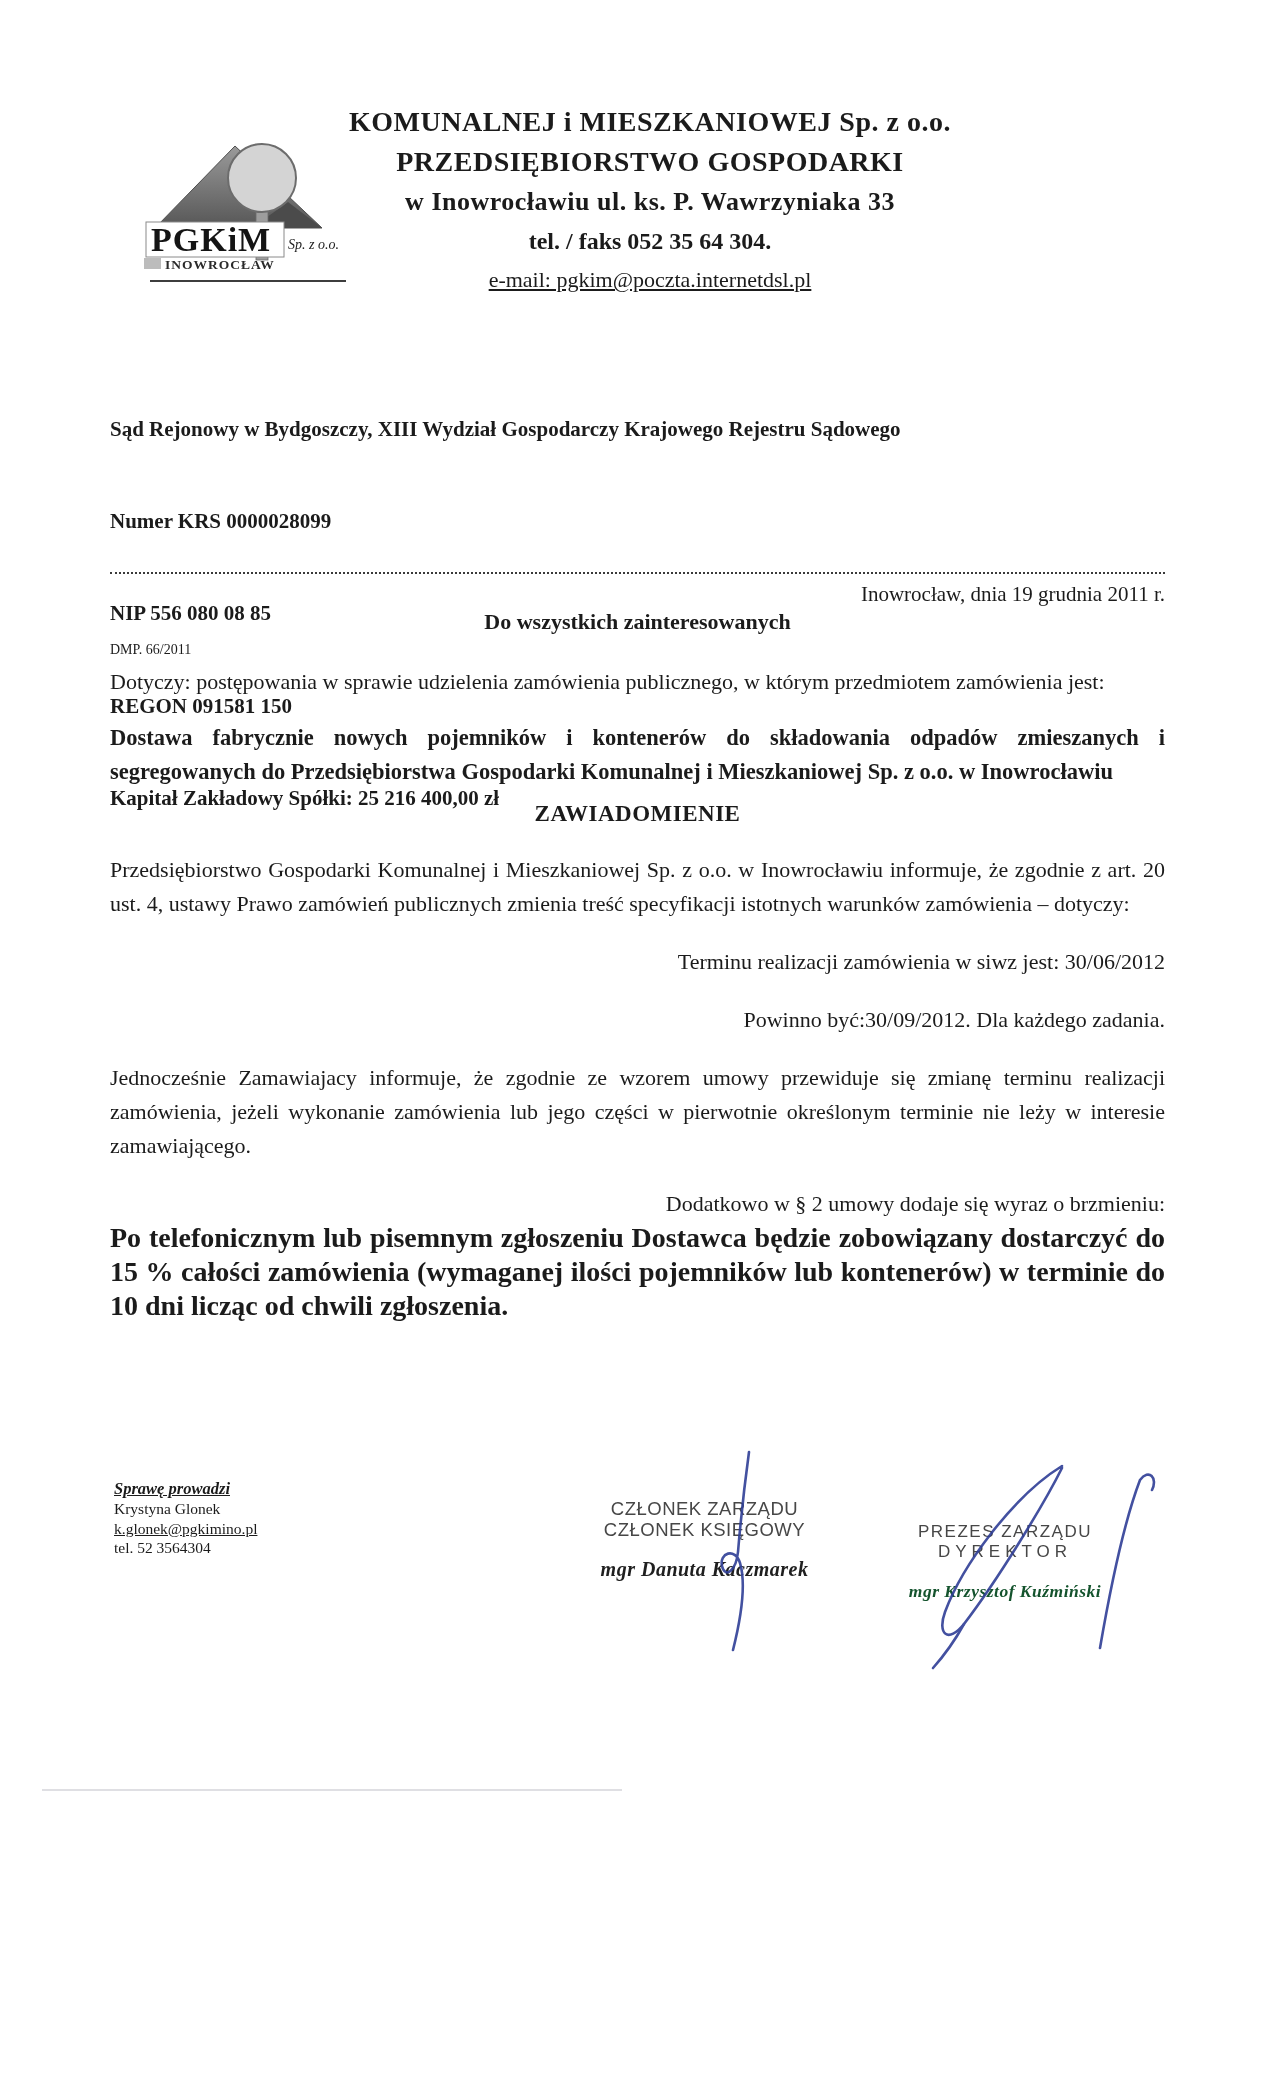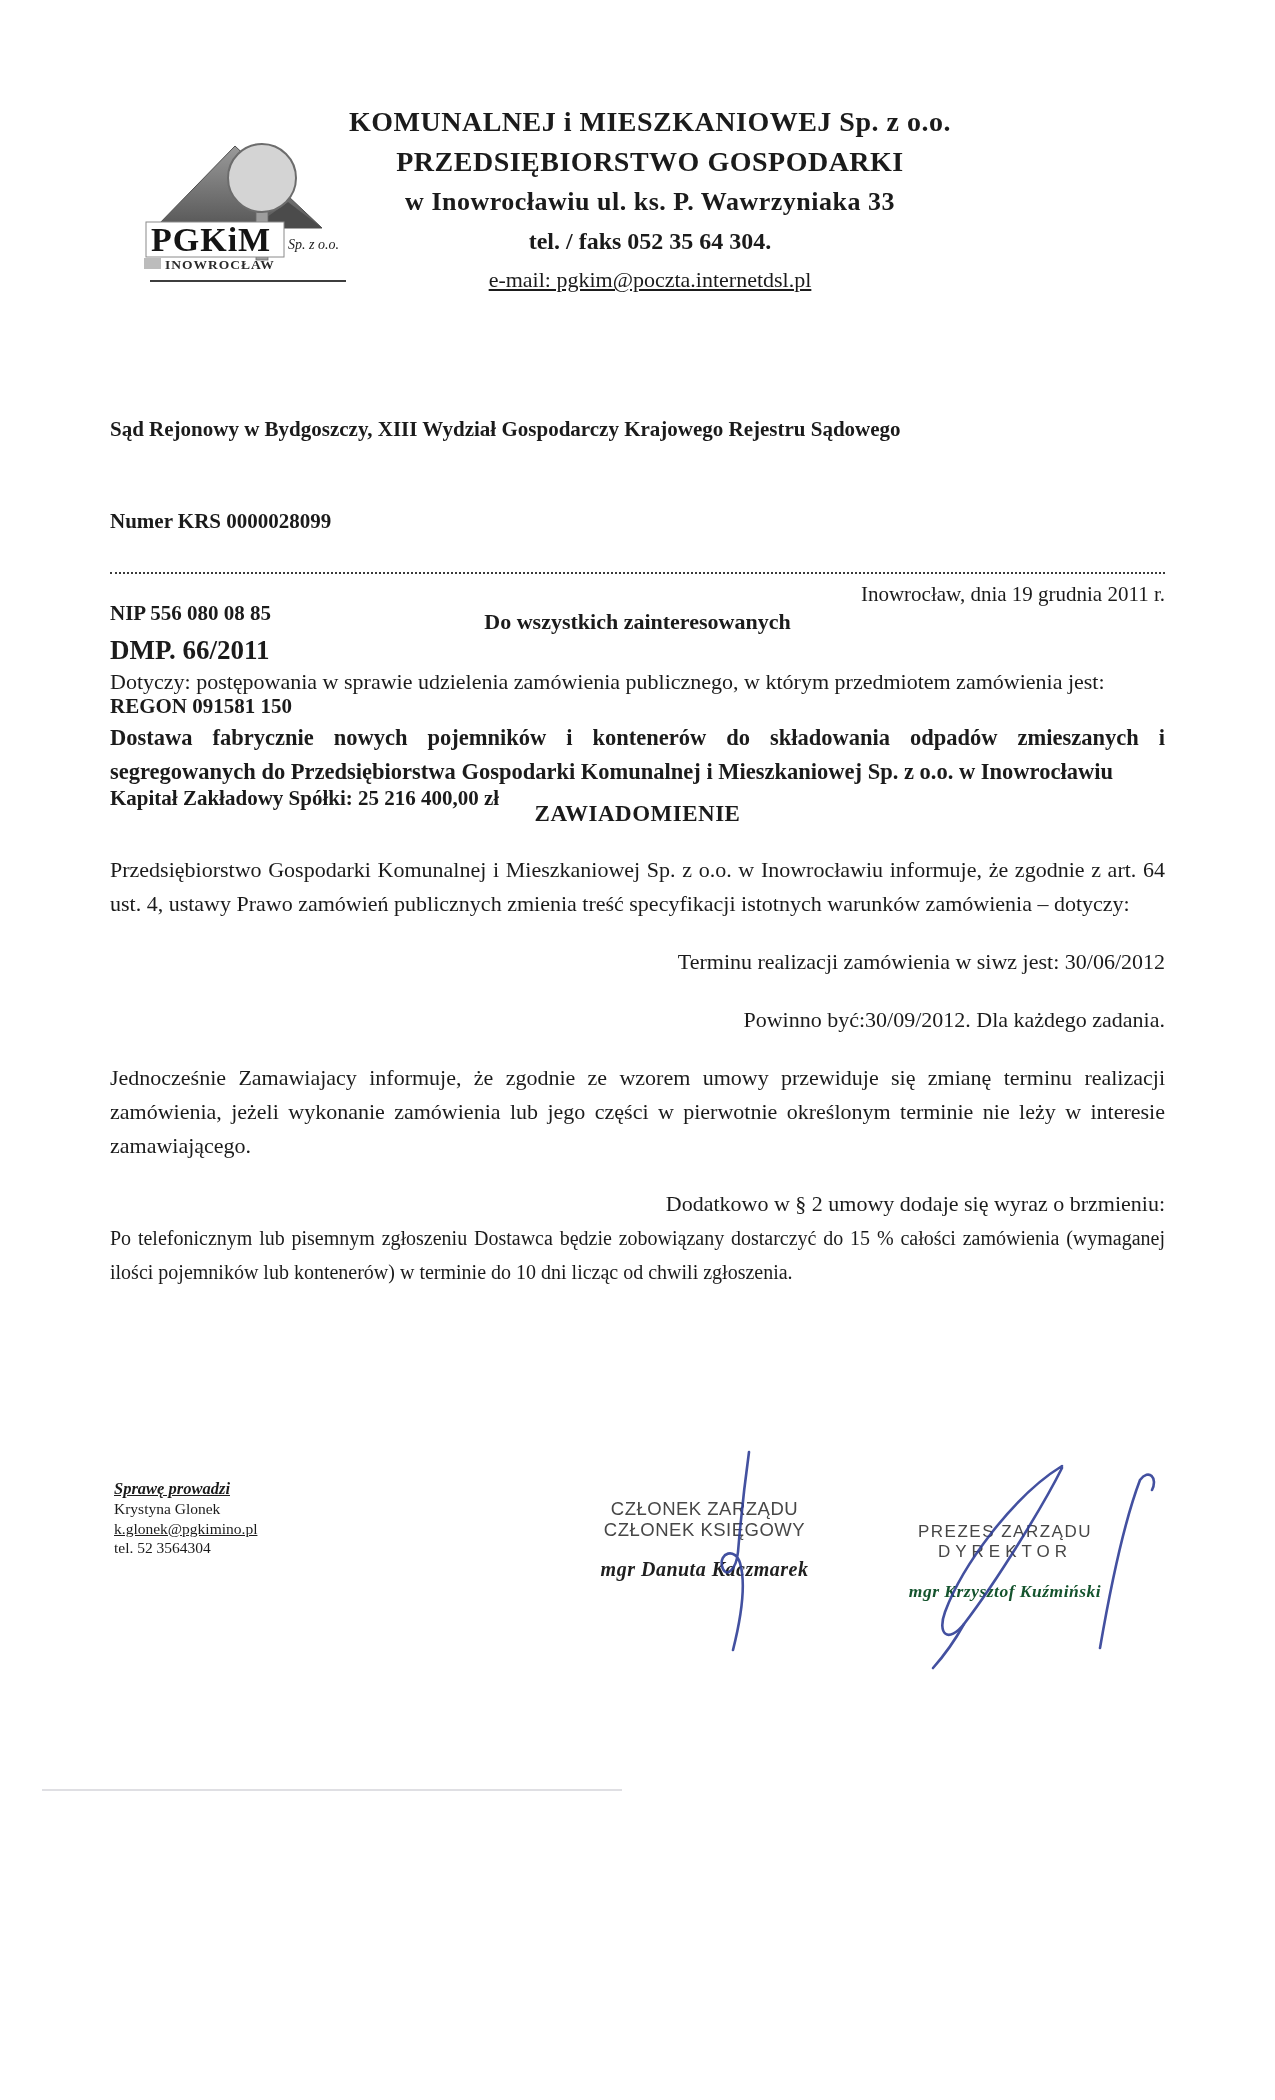--- a/index.html
+++ b/index.html
@@ -33,26 +33,26 @@
     position:absolute; left:110px; top:352px; width:1070px;
     font-weight:bold; font-size:21px; line-height:30.8px;
     white-space:pre-wrap;
   }
 
   
   .letter { position:absolute; left:110px; top:566px; width:1055px; }
   .dotted-rule { border-top:2.5px dotted #3a3a3a; height:0; margin-top:6px; }
   .date-line { text-align:right; font-size:21px; line-height:30px; margin-top:5px; }
   .addressee { text-align:center; font-weight:bold; font-size:22px; line-height:26px; }
-  .ref-number { font-weight:bold; font-size:27px; line-height:30px; }
+  .ref-number { font-weight:normal; font-size:14px; line-height:30px; }
   .regarding { margin:0; font-size:22px; line-height:34px; text-align:justify; }
   .subject   { margin:22px 0 0; font-weight:bold; font-size:22.5px; line-height:34px; text-align:justify; }
   .notice-heading { margin:10px 0 0; text-align:center; font-weight:bold; font-size:23px; line-height:30px; letter-spacing:.5px; }
   .par  { margin:24px 0 0; font-size:22px; line-height:34px; text-align:justify; }
-  .par-tight { margin:0; font-size:20px; line-height:34px; text-align:justify; }
+  .par-tight { margin:0; font-size:28px; line-height:34px; text-align:justify;font-weight:bold; }
   .par.single { text-align:right;margin-left:48px; }
 
   
   .clerk { position:absolute; left:114px; top:1478px; font-size:15.5px; line-height:19.5px; }
   .clerk-heading { font-weight:bold; font-style:italic; text-decoration:underline; font-size:16.5px; line-height:21px; }
   .clerk-email { text-decoration:underline; }
 
   .stamp { font-family:"Liberation Sans", sans-serif; color:#474747; text-align:center; }
   .stamp-accountant { position:absolute; left:592px; top:1498px; width:225px; font-size:18.5px; line-height:21px; letter-spacing:.5px; }
   .stamp-accountant .stamp-name {
@@ -114,21 +114,21 @@
   </div>
 
   <div class="letter">
     <div class="dotted-rule"></div>
     <div class="date-line">Inowrocław, dnia 19 grudnia 2011 r.</div>
     <div class="addressee">Do wszystkich zainteresowanych</div>
     <div class="ref-number">DMP. 66/2011</div>
     <p class="regarding">Dotyczy: postępowania w sprawie udzielenia zamówienia publicznego, w którym przedmiotem zamówienia jest:</p>
     <p class="subject">Dostawa fabrycznie nowych pojemników i kontenerów do składowania odpadów zmieszanych i segregowanych do Przedsiębiorstwa Gospodarki Komunalnej i Mieszkaniowej Sp. z o.o. w Inowrocławiu</p>
     <h2 class="notice-heading">ZAWIADOMIENIE</h2>
-    <p class="par">Przedsiębiorstwo Gospodarki Komunalnej i Mieszkaniowej Sp. z o.o. w Inowrocławiu informuje, że zgodnie z art. 64 ust. 4, ustawy Prawo zamówień publicznych zmienia treść specyfikacji istotnych warunków zamówienia – dotyczy:</p>
+    <p class="par">Przedsiębiorstwo Gospodarki Komunalnej i Mieszkaniowej Sp. z o.o. w Inowrocławiu informuje, że zgodnie z art. 20 ust. 4, ustawy Prawo zamówień publicznych zmienia treść specyfikacji istotnych warunków zamówienia – dotyczy:</p>
     <p class="par single">Terminu realizacji zamówienia w siwz jest: 30/06/2012</p>
     <p class="par single">Powinno być:30/09/2012. Dla każdego zadania.</p>
     <p class="par">Jednocześnie Zamawiajacy informuje, że zgodnie ze wzorem umowy przewiduje się zmianę terminu realizacji zamówienia, jeżeli wykonanie zamówienia lub jego części w pierwotnie określonym terminie nie leży w interesie zamawiającego.</p>
     <p class="par single">Dodatkowo w § 2 umowy dodaje się wyraz o brzmieniu:</p>
     <p class="par-tight">Po telefonicznym lub pisemnym zgłoszeniu Dostawca będzie zobowiązany dostarczyć do 15 % całości zamówienia (wymaganej ilości pojemników lub kontenerów) w terminie do 10 dni licząc od chwili zgłoszenia.</p>
   </div>
 
   <div class="clerk">
     <div class="clerk-heading">Sprawę prowadzi</div>
     <div>Krystyna Glonek</div>

